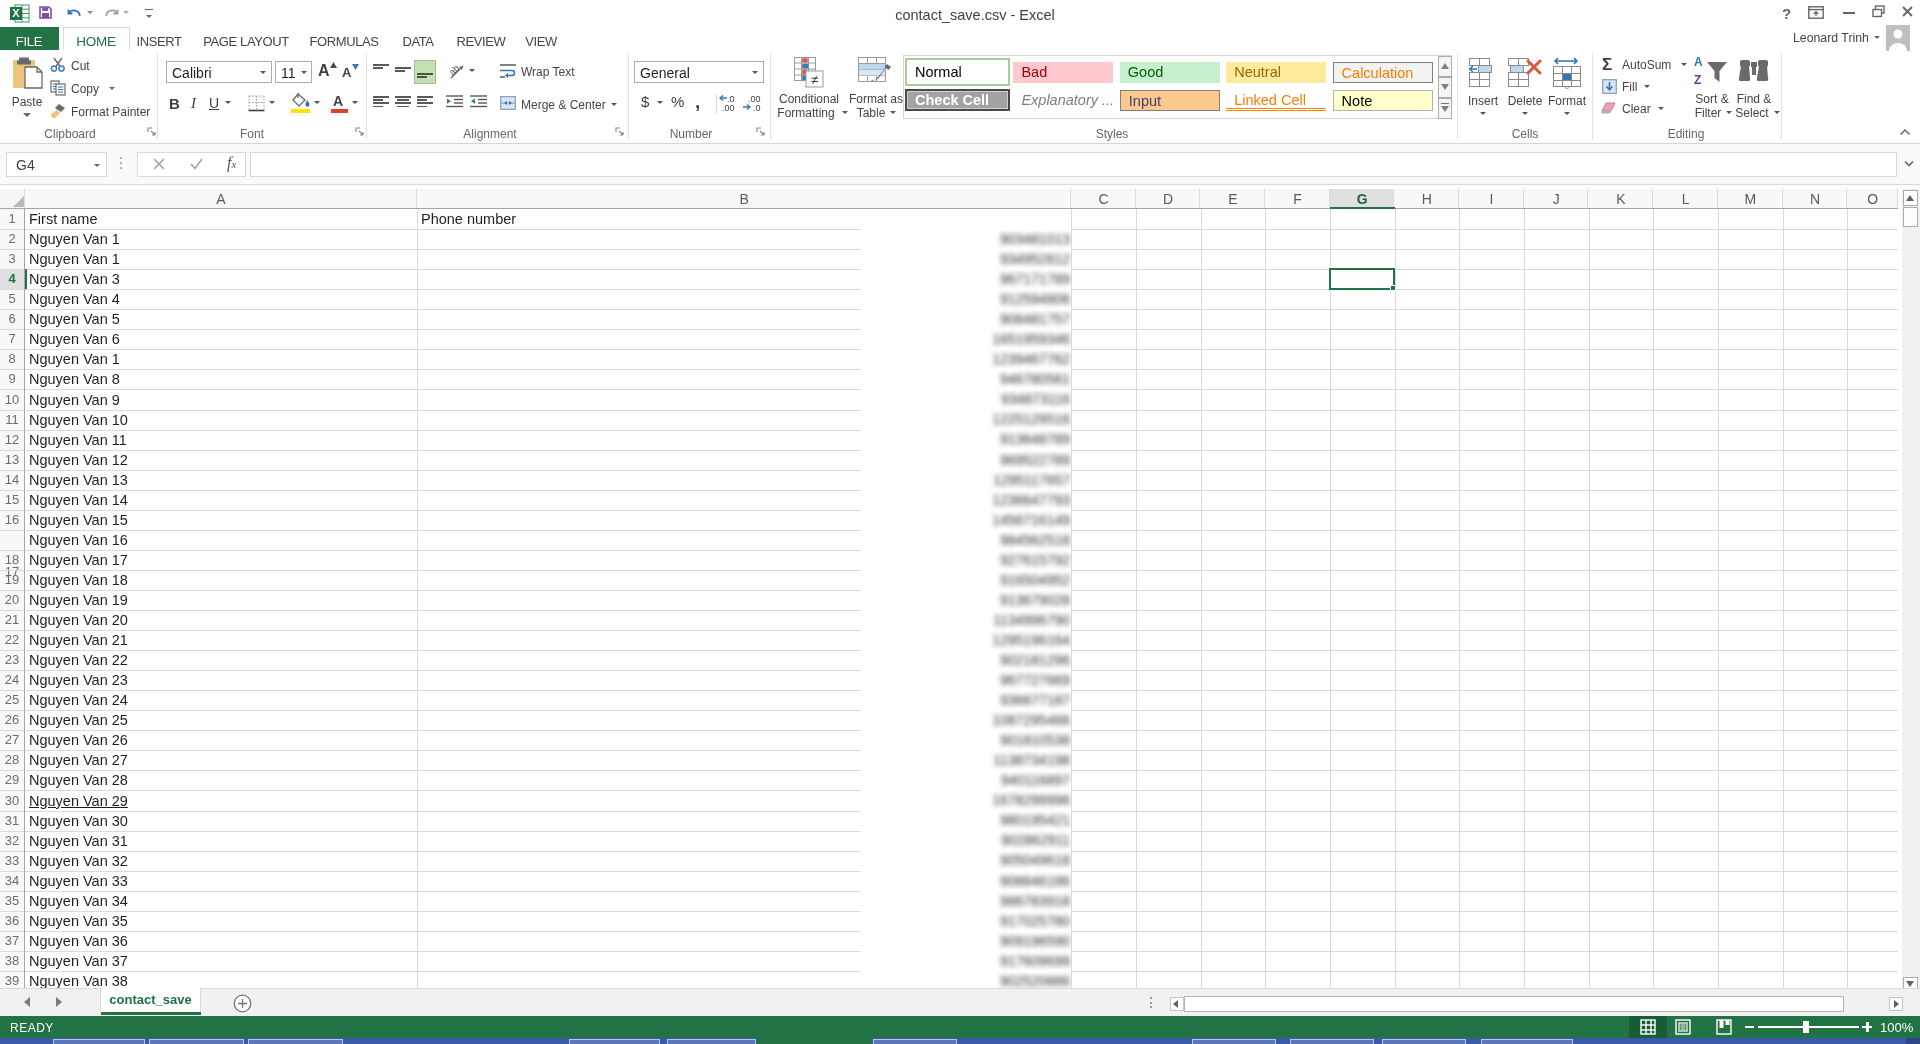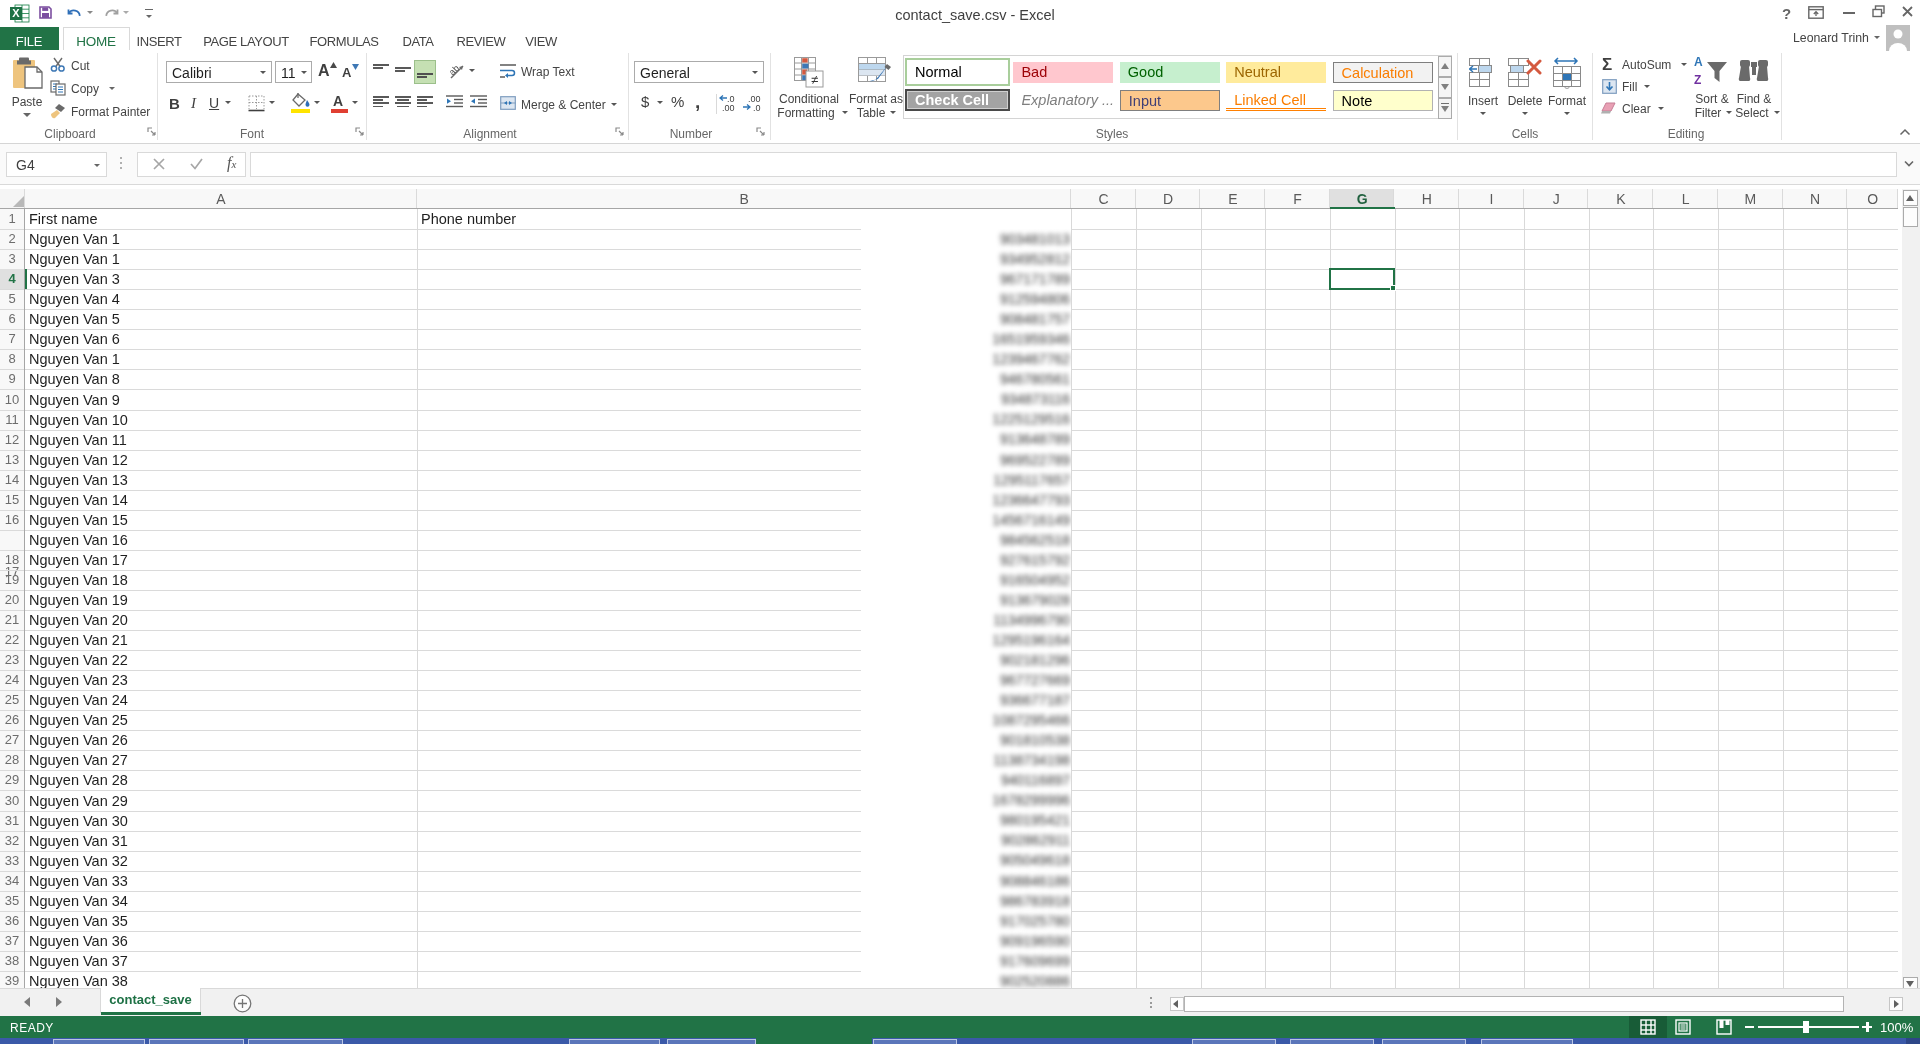--- a/index.html
+++ b/index.html
@@ -548,21 +548,21 @@
 <div style="position:absolute;left:29px;top:590.0px;width:380px;height:20.05px;font-size:14.5px;line-height:20.05px;color:#1f1f1f;white-space:nowrap;">Nguyen Van 19</div>
 <div style="position:absolute;left:29px;top:610.0px;width:380px;height:20.05px;font-size:14.5px;line-height:20.05px;color:#1f1f1f;white-space:nowrap;">Nguyen Van 20</div>
 <div style="position:absolute;left:29px;top:630.0px;width:380px;height:20.05px;font-size:14.5px;line-height:20.05px;color:#1f1f1f;white-space:nowrap;">Nguyen Van 21</div>
 <div style="position:absolute;left:29px;top:650.1px;width:380px;height:20.05px;font-size:14.5px;line-height:20.05px;color:#1f1f1f;white-space:nowrap;">Nguyen Van 22</div>
 <div style="position:absolute;left:29px;top:670.2px;width:380px;height:20.05px;font-size:14.5px;line-height:20.05px;color:#1f1f1f;white-space:nowrap;">Nguyen Van 23</div>
 <div style="position:absolute;left:29px;top:690.2px;width:380px;height:20.05px;font-size:14.5px;line-height:20.05px;color:#1f1f1f;white-space:nowrap;">Nguyen Van 24</div>
 <div style="position:absolute;left:29px;top:710.2px;width:380px;height:20.05px;font-size:14.5px;line-height:20.05px;color:#1f1f1f;white-space:nowrap;">Nguyen Van 25</div>
 <div style="position:absolute;left:29px;top:730.3px;width:380px;height:20.05px;font-size:14.5px;line-height:20.05px;color:#1f1f1f;white-space:nowrap;">Nguyen Van 26</div>
 <div style="position:absolute;left:29px;top:750.4px;width:380px;height:20.05px;font-size:14.5px;line-height:20.05px;color:#1f1f1f;white-space:nowrap;">Nguyen Van 27</div>
 <div style="position:absolute;left:29px;top:770.4px;width:380px;height:20.05px;font-size:14.5px;line-height:20.05px;color:#1f1f1f;white-space:nowrap;">Nguyen Van 28</div>
-<div style="position:absolute;left:29px;top:790.5px;width:380px;height:20.05px;font-size:14.5px;line-height:20.05px;color:#1f1f1f;white-space:nowrap;">Nguyen Van 29</div>
+<div style="position:absolute;left:29px;top:790.5px;width:380px;height:20.05px;font-size:14.5px;line-height:20.05px;color:#1f1f1f;white-space:nowrap;text-decoration:underline;">Nguyen Van 29</div>
 <div style="position:absolute;left:29px;top:810.5px;width:380px;height:20.05px;font-size:14.5px;line-height:20.05px;color:#1f1f1f;white-space:nowrap;">Nguyen Van 30</div>
 <div style="position:absolute;left:29px;top:830.6px;width:380px;height:20.05px;font-size:14.5px;line-height:20.05px;color:#1f1f1f;white-space:nowrap;">Nguyen Van 31</div>
 <div style="position:absolute;left:29px;top:850.6px;width:380px;height:20.05px;font-size:14.5px;line-height:20.05px;color:#1f1f1f;white-space:nowrap;">Nguyen Van 32</div>
 <div style="position:absolute;left:29px;top:870.6px;width:380px;height:20.05px;font-size:14.5px;line-height:20.05px;color:#1f1f1f;white-space:nowrap;">Nguyen Van 33</div>
 <div style="position:absolute;left:29px;top:890.7px;width:380px;height:20.05px;font-size:14.5px;line-height:20.05px;color:#1f1f1f;white-space:nowrap;">Nguyen Van 34</div>
 <div style="position:absolute;left:29px;top:910.8px;width:380px;height:20.05px;font-size:14.5px;line-height:20.05px;color:#1f1f1f;white-space:nowrap;">Nguyen Van 35</div>
 <div style="position:absolute;left:29px;top:930.8px;width:380px;height:20.05px;font-size:14.5px;line-height:20.05px;color:#1f1f1f;white-space:nowrap;">Nguyen Van 36</div>
 <div style="position:absolute;left:29px;top:950.9px;width:380px;height:20.05px;font-size:14.5px;line-height:20.05px;color:#1f1f1f;white-space:nowrap;">Nguyen Van 37</div>
 <div style="position:absolute;left:29px;top:970.9px;width:380px;height:20.05px;font-size:14.5px;line-height:20.05px;color:#1f1f1f;white-space:nowrap;">Nguyen Van 38</div>
 <div style="position:absolute;left:421px;top:209.0px;width:380px;height:20.05px;font-size:14.5px;line-height:20.05px;color:#1f1f1f;white-space:nowrap;">Phone number</div>

